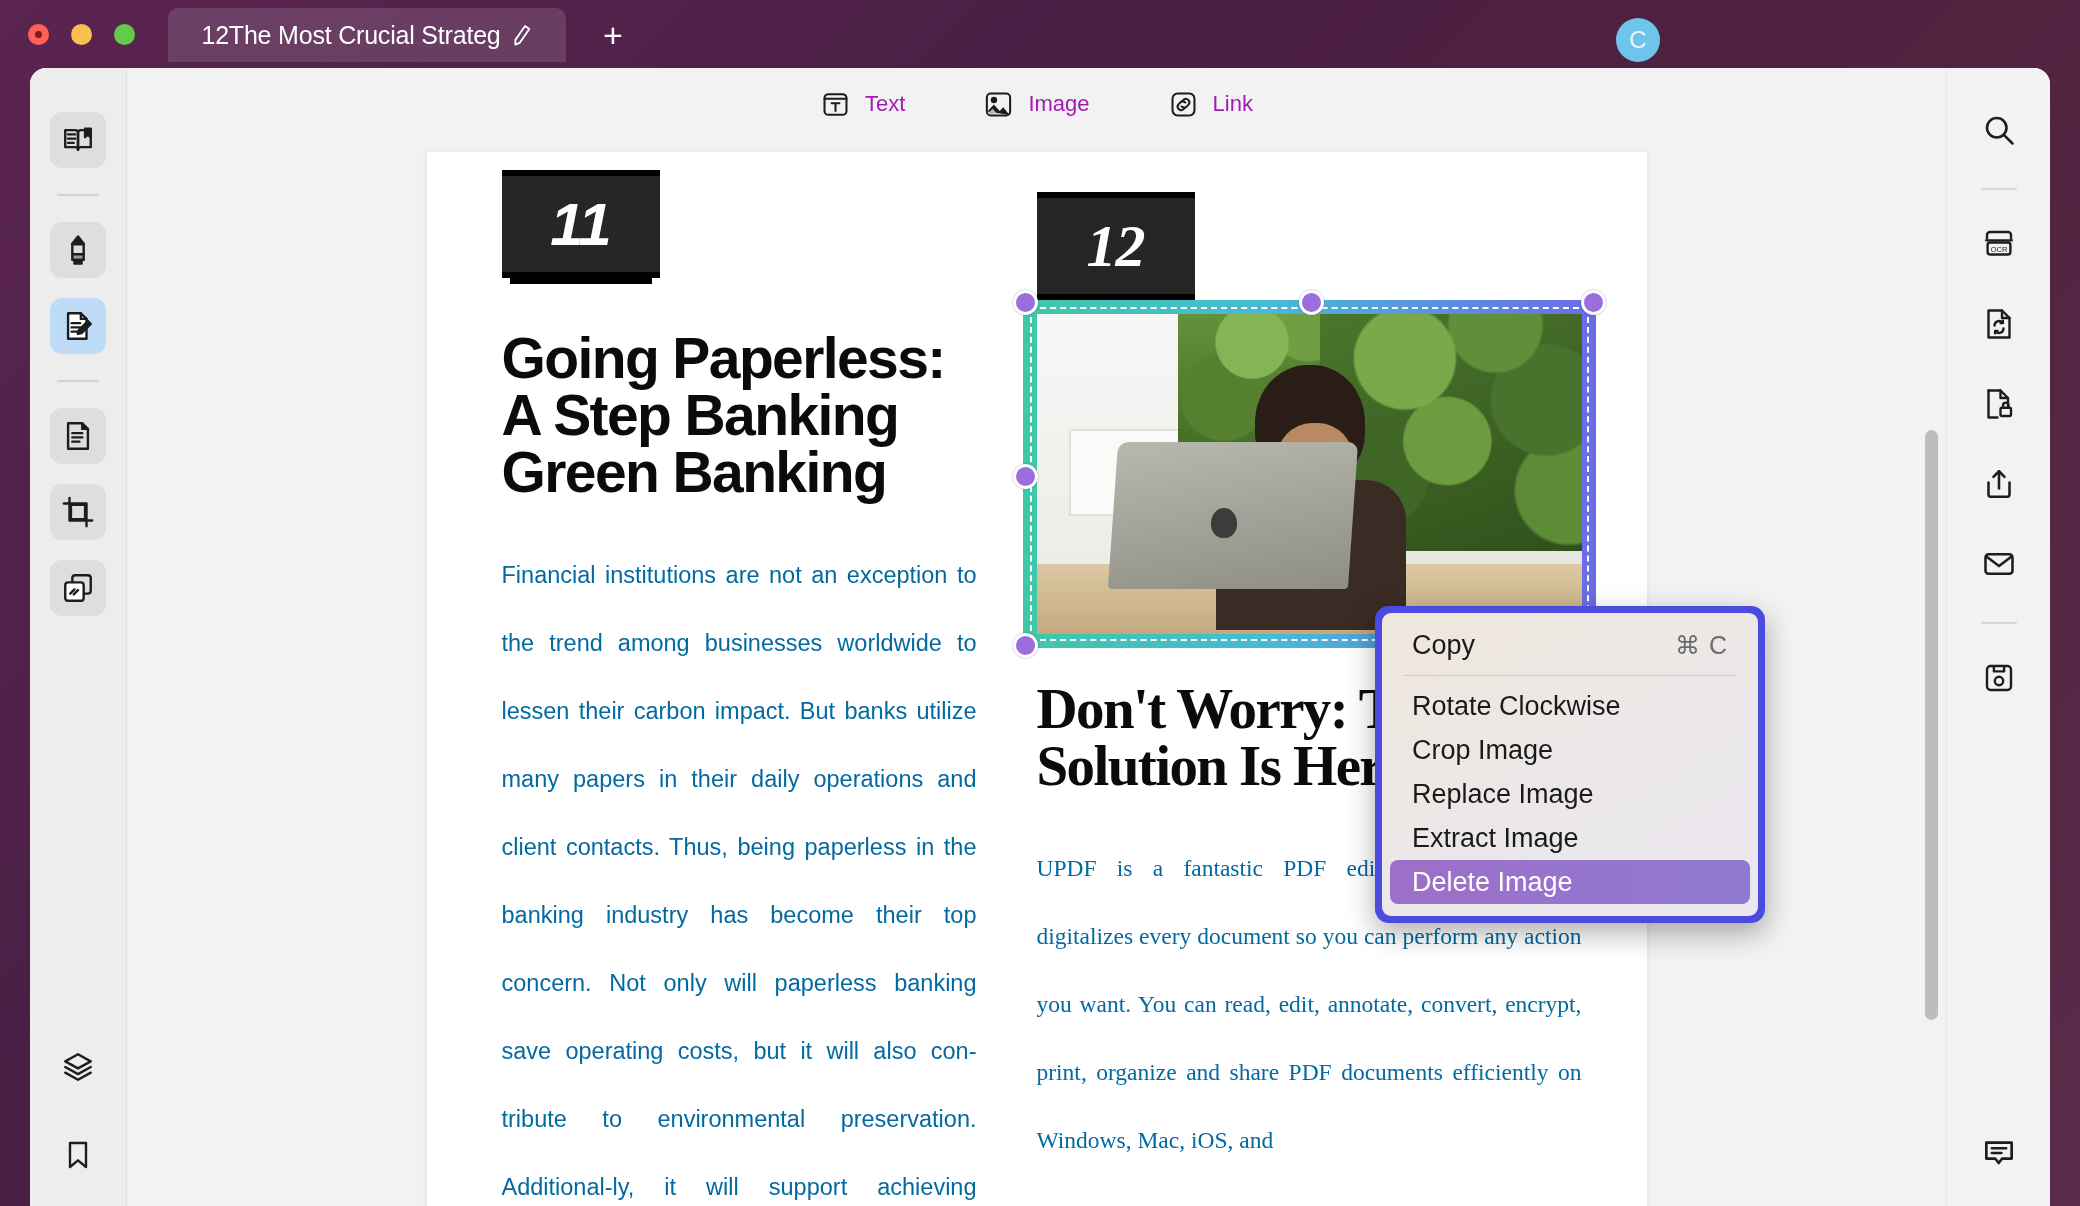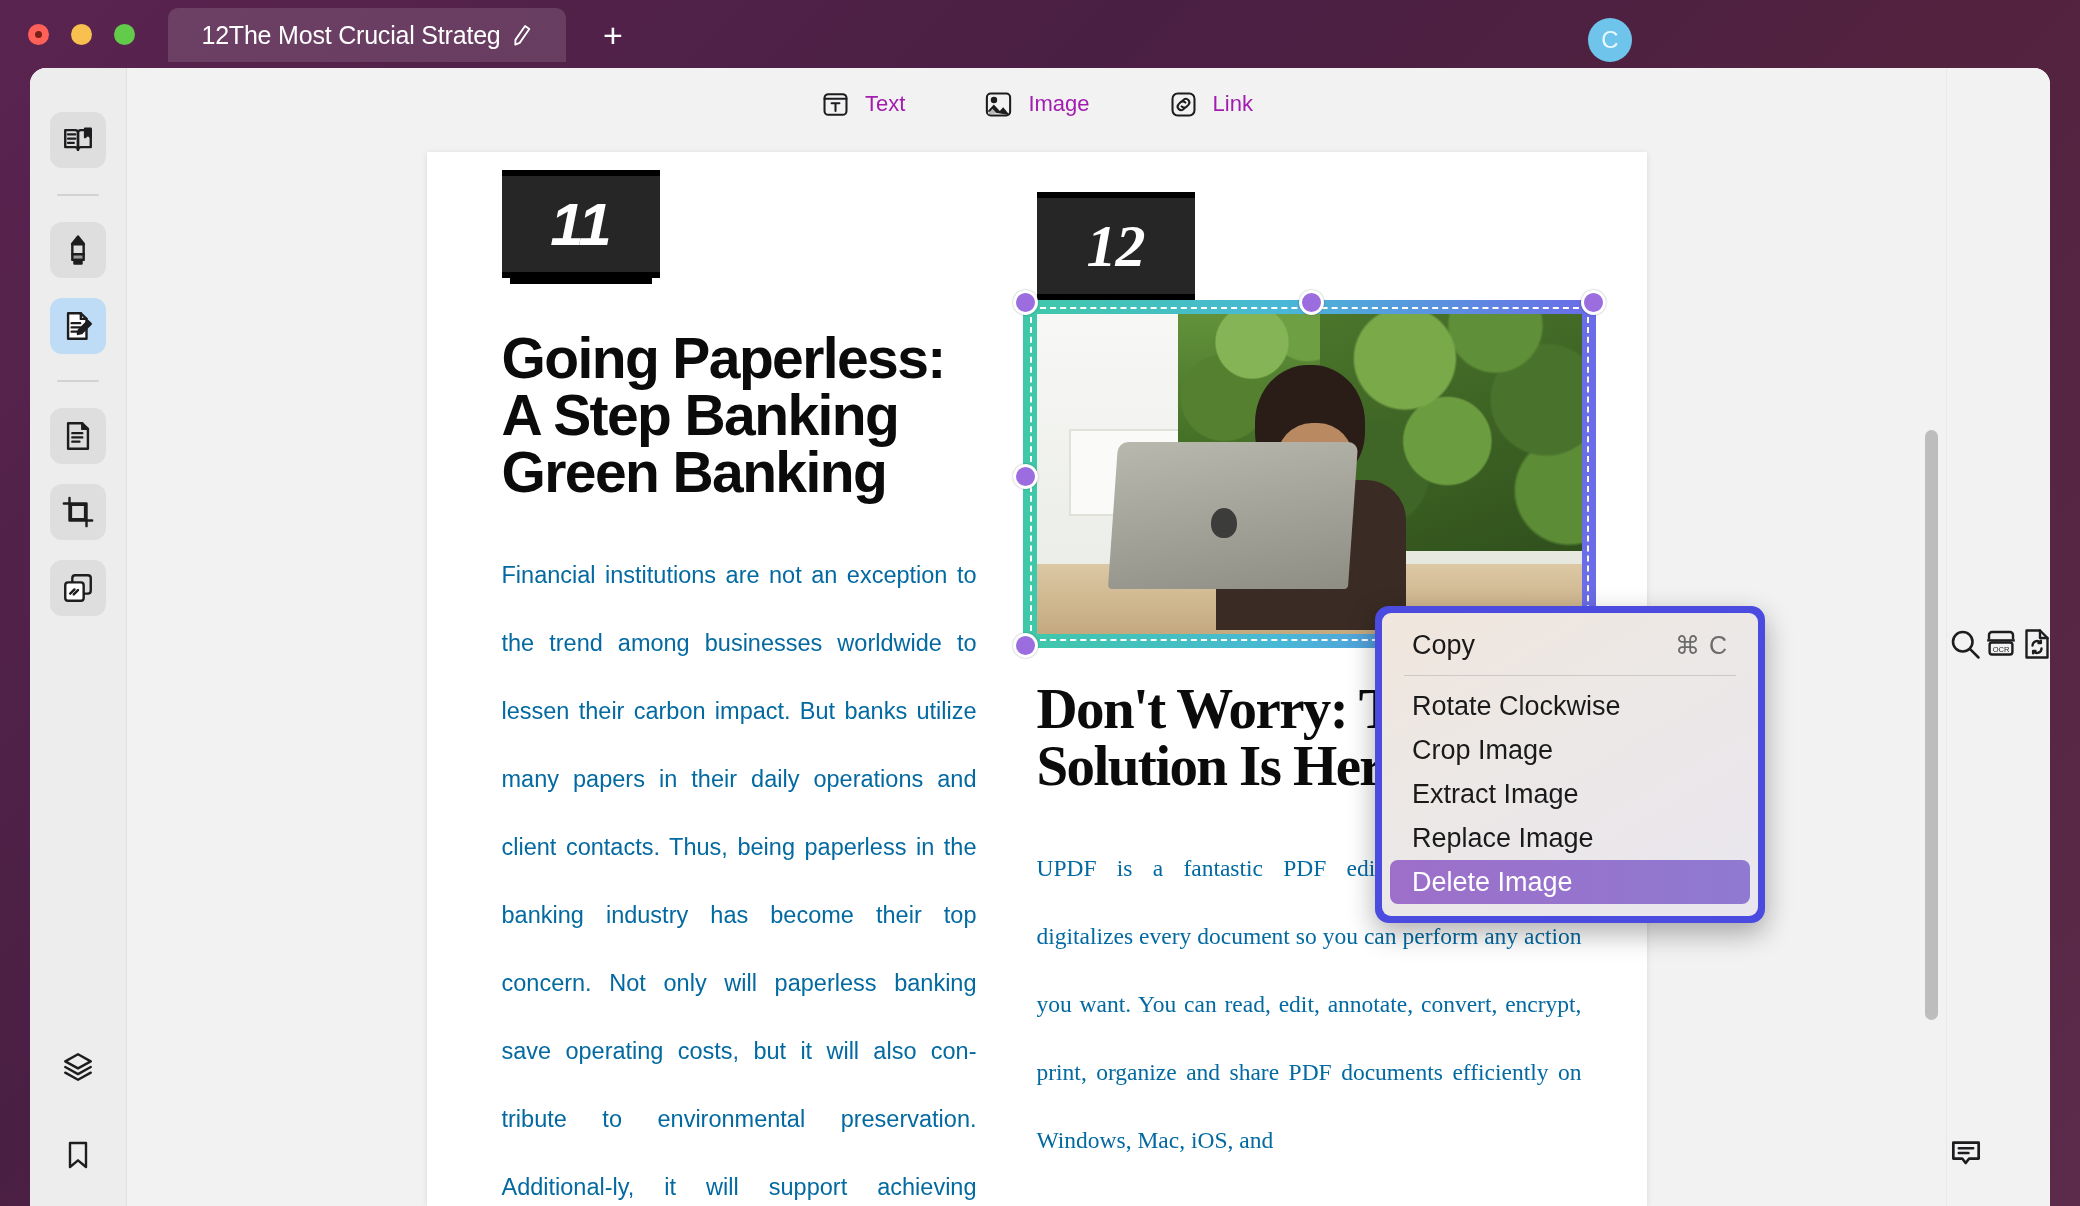--- a/index.html
+++ b/index.html
@@ -7,21 +7,21 @@
     width:2080px;height:1206px;overflow:hidden;
     font-family:"Liberation Sans",sans-serif;
     background:#3d1d3d;
   }
   #app{
     position:relative;width:2080px;height:1206px;
     background:linear-gradient(135deg,#5a2450 0%,#4a1f44 35%,#52223f 60%,#5c2a4a 100%);
     overflow:hidden;
   }
   
-  .titlebar{position:absolute;left:0;top:0;width:1656px;height:68px;}
+  .titlebar{position:absolute;left:0;top:0;width:1656px;height:68px;padding-left:28px;}
   .traffic{position:absolute;left:28px;top:24px;display:flex;gap:22px;align-items:center;}
   .light{width:21px;height:21px;border-radius:50%;}
   .light.red{background:#ff6158;}
   .light.red::after{content:"";display:block;width:7px;height:7px;border-radius:50%;background:#7a1f16;margin:7px auto 0;}
   .light.yellow{background:#f7c04f;}
   .light.green{background:#62cb4a;}
   .tab{
     position:absolute;left:168px;top:8px;width:398px;height:54px;
     background:rgba(255,255,255,0.13);
     border-radius:10px 10px 0 0;
@@ -175,21 +175,21 @@
   .scrollbar{
     position:absolute;right:8px;top:140px;width:13px;height:760px;
   }
   .scroll-thumb{
     position:absolute;left:0;top:150px;width:13px;height:590px;
     background:#bdbdbd;border-radius:7px;
   }
   
   .right-rail{
     width:104px;height:100%;background:#f3f2f3;position:relative;
-    display:flex;flex-direction:row;align-items:center;padding-top:30px;
+    display:flex;flex-direction:column;align-items:center;padding-top:30px;
     box-sizing:border-box;border-left:1px solid #eae9ea;
   }
   .r-btn{width:64px;height:64px;display:flex;align-items:center;justify-content:center;margin-bottom:16px;}
   .r-sep{width:36px;height:2px;background:#d7d6d7;margin:10px 0 22px;border-radius:1px;}
   .r-bottom{position:absolute;bottom:34px;}
   svg{display:block;}
 </style>
 </head>
 <body>
 
@@ -401,24 +401,24 @@
             </div>
             <div class="ctx-div"></div>
 
             <div class="ctx-item">
               <span>Rotate Clockwise</span>
             </div>
             <div class="ctx-item">
               <span>Crop Image</span>
             </div>
             <div class="ctx-item">
+              <span>Replace Image</span>
+            </div>
+            <div class="ctx-item">
               <span>Extract Image</span>
-            </div>
-            <div class="ctx-item">
-              <span>Replace Image</span>
             </div>
             <div class="ctx-item sel">
               <span>Delete Image</span>
             </div>
 
           </div>
         </div>
 
         <div class="scrollbar">
           <div class="scroll-thumb"></div>

